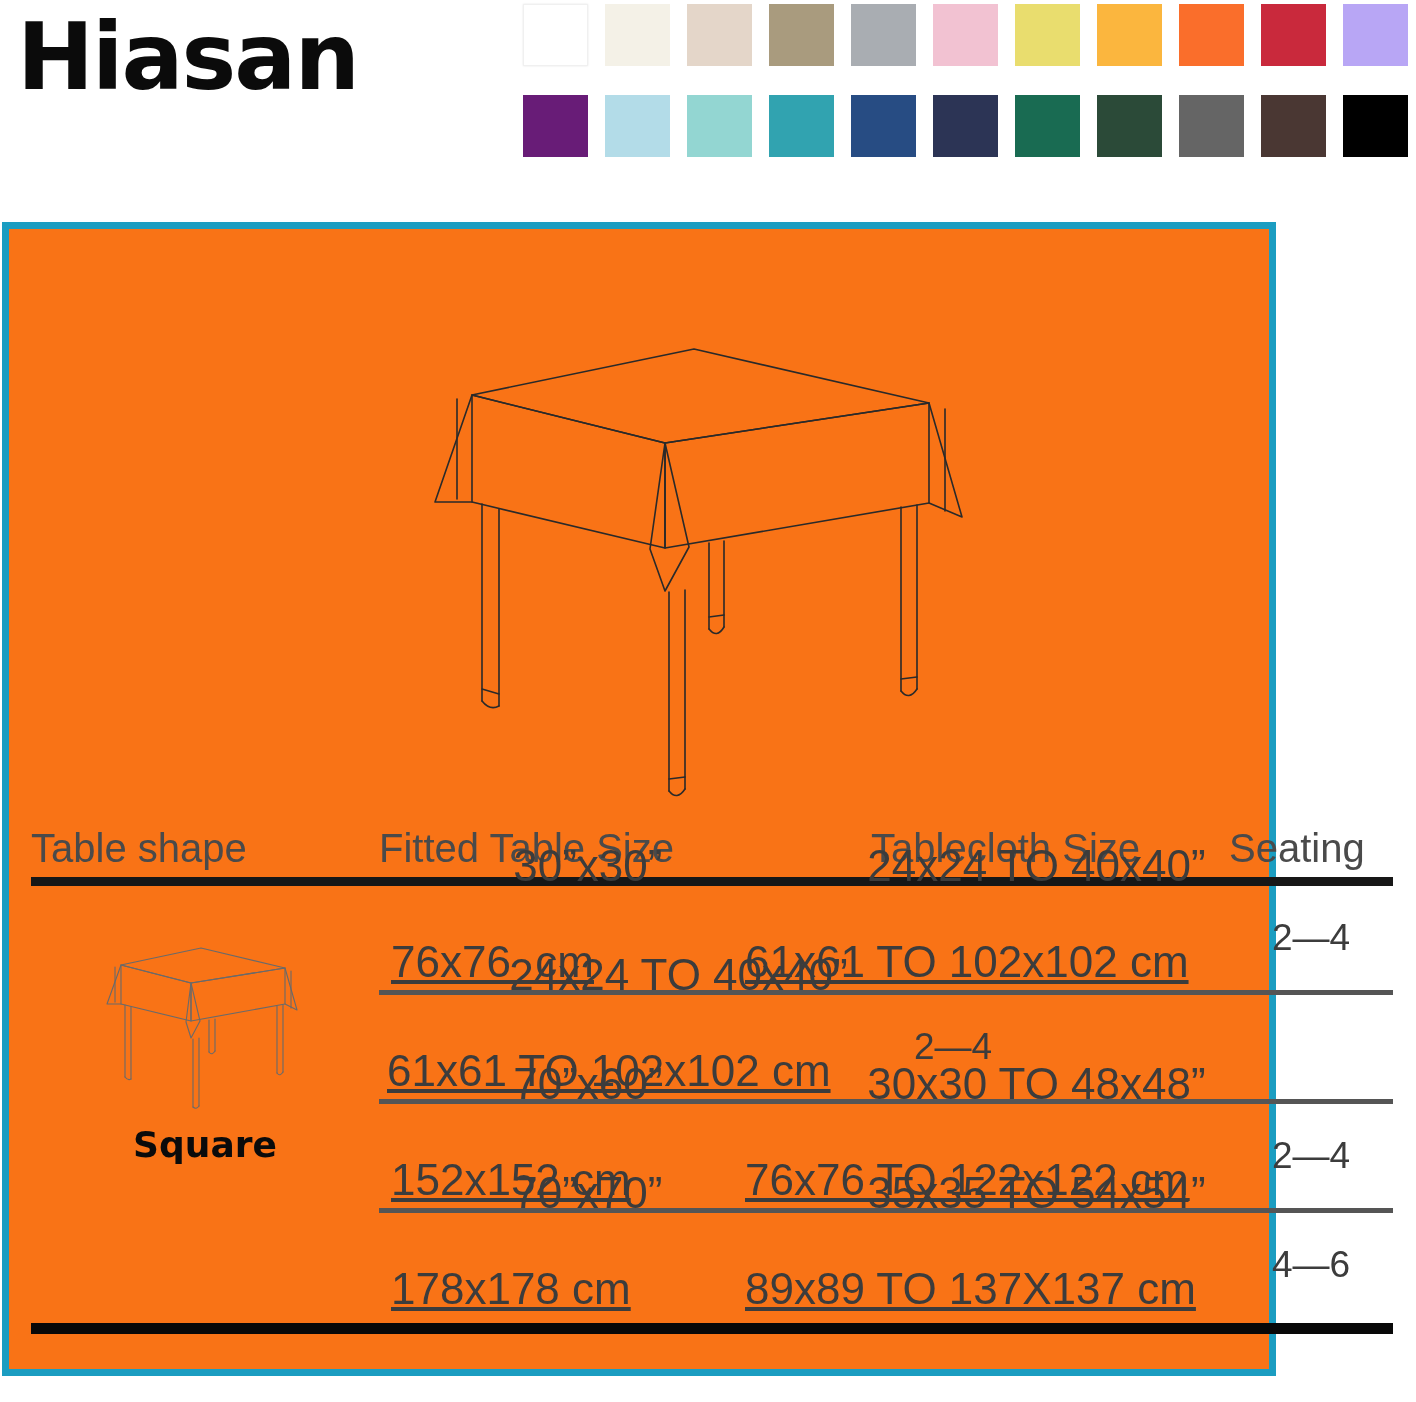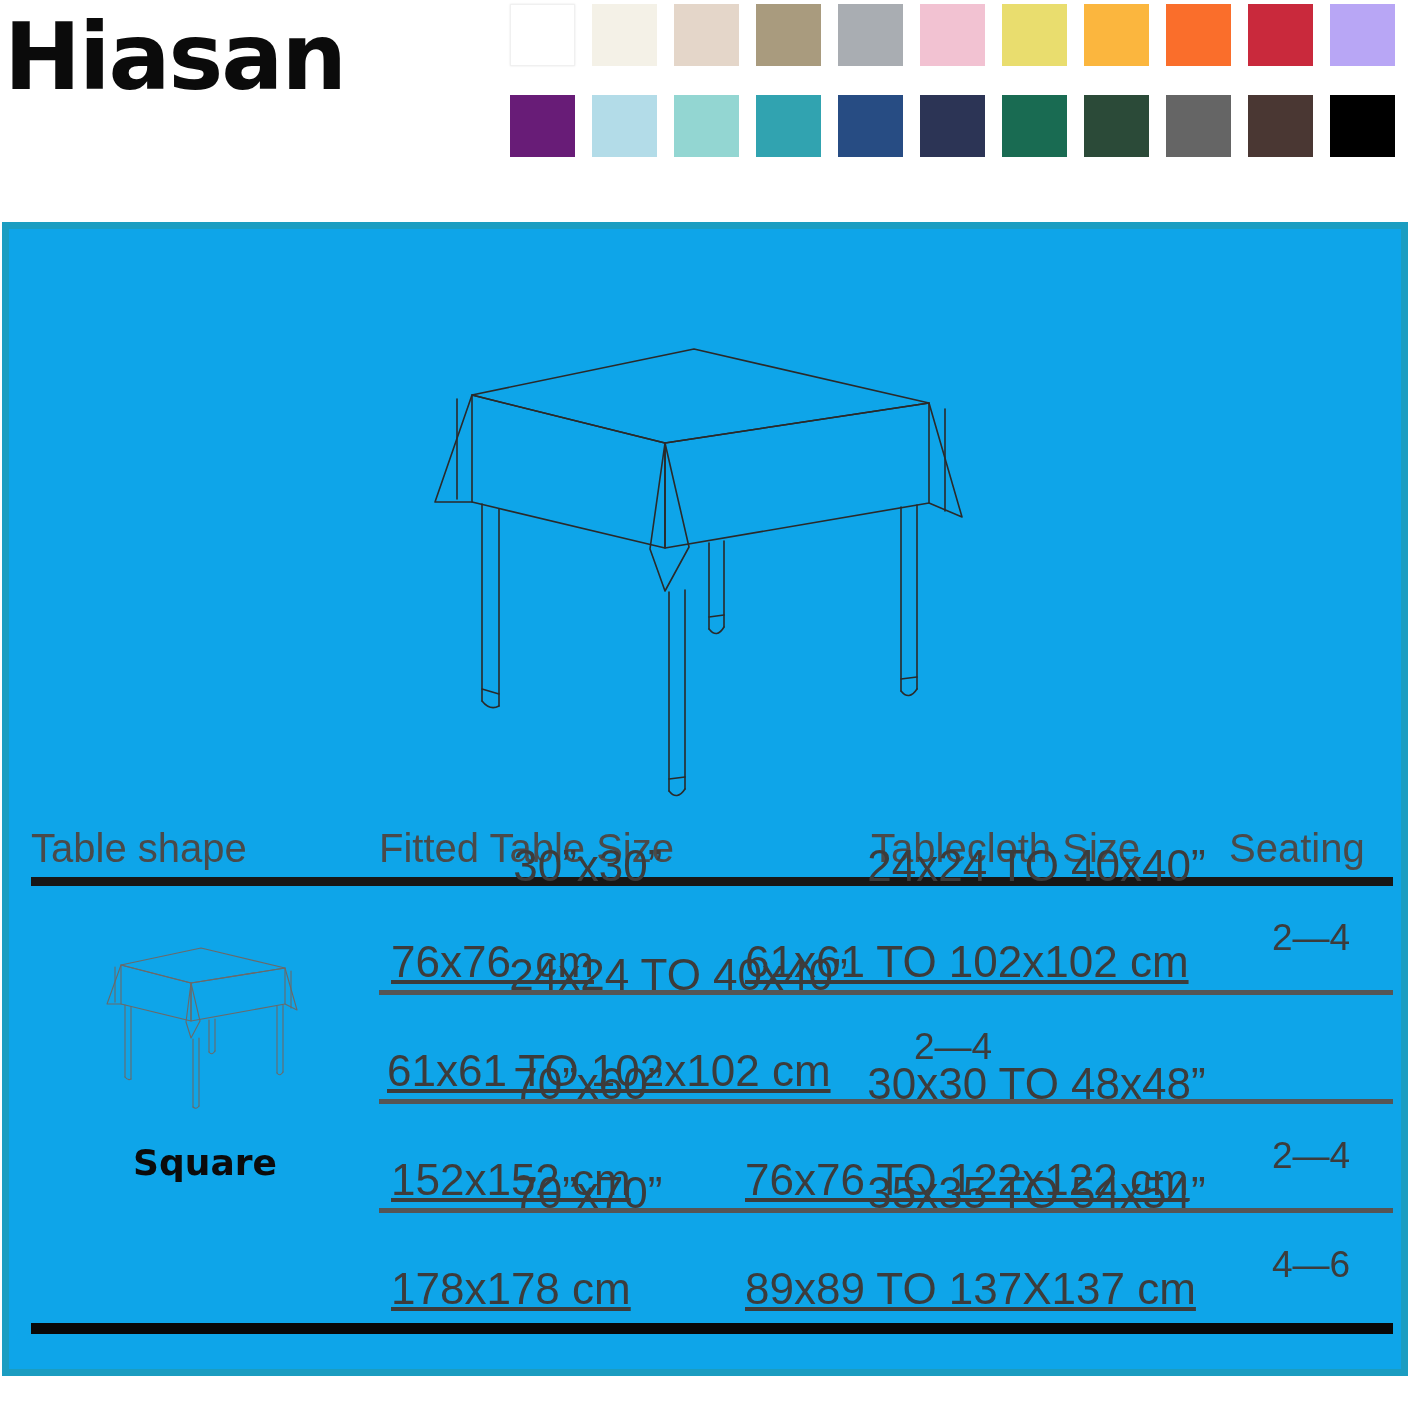--- a/index.html
+++ b/index.html
@@ -12,21 +12,21 @@
     width: 1416px;
     height: 1402px;
     font-family: "Liberation Sans", sans-serif;
     overflow: hidden;
     position: relative;
   }
 
   
   .top-band {
     position: absolute;
-    left: 0; top: 0;
+    left: 13px; top: 0;
     width: 1308px;
     height: 200px;
   }
   .brand-logo {
     position: absolute;
     left: 4px;
     top: 6px;
     font-family: "DejaVu Sans", sans-serif;
     font-size: 92px;
     font-weight: bold;
@@ -55,25 +55,25 @@
   .swatch.is-white {
     border: 1px solid #f0f0f0;
     box-shadow: 0 0 2px rgba(0,0,0,0.10);
   }
 
   
   .panel {
     position: absolute;
     left: 2px;
     top: 222px;
-    width: 1406px;
+    width: 1274px;
     height: 1154px;
     box-sizing: border-box;
     border: 7px solid #1b9dc1;
-    background: #0ea5e9;
+    background: #f97316;
   }
 
   
   .hero-illustration {
     position: absolute;
     left: 408px;
     top: 110px;
     width: 580px;
     height: 470px;
   }
@@ -157,21 +157,21 @@
     width: 212px;
     height: 168px;
     margin: 0 auto;
   }
   .mini-illustration svg { display: block; width: 100%; height: 100%; }
   .shape-label {
     font-family: "DejaVu Sans", sans-serif;
     font-size: 36px;
     font-weight: bold;
     color: #0b0b0b;
-    margin-top: 32px;
+    margin-top: 14px;
   }
 </style>
 </head>
 <body>
 
 <div class="top-band">
 
   <div class="brand-logo">Hiasan</div>
 
   <div class="swatch-grid">

